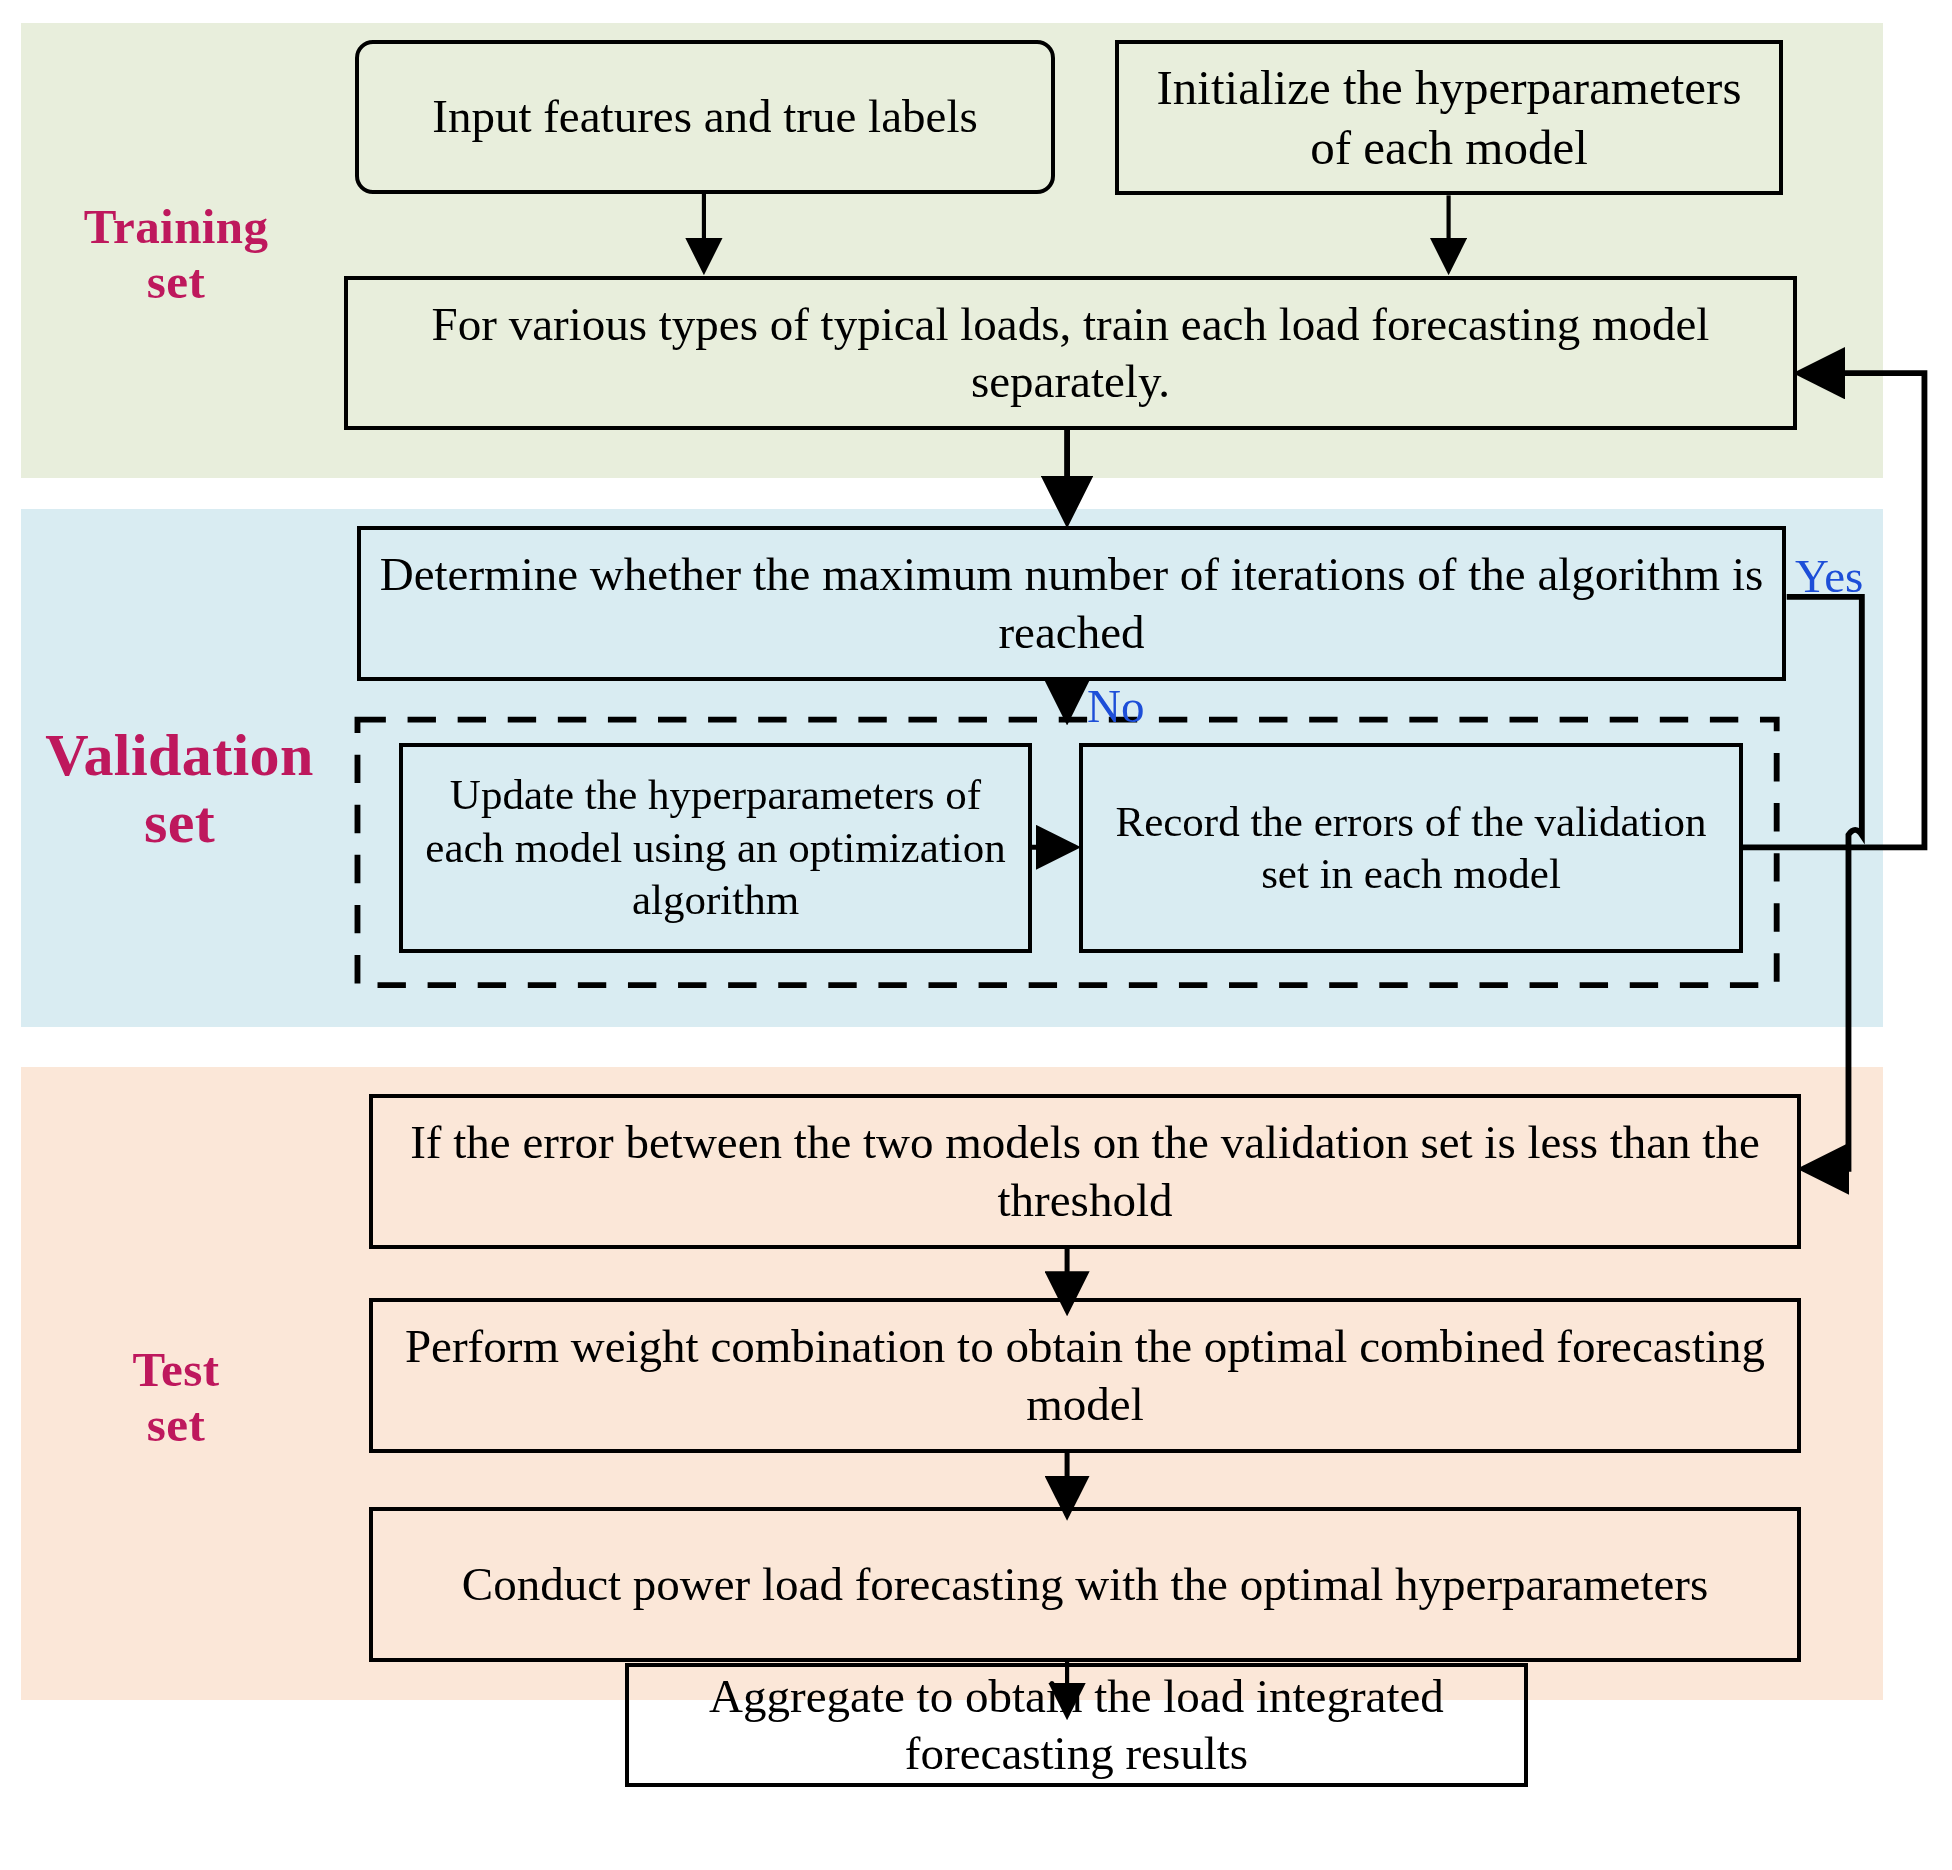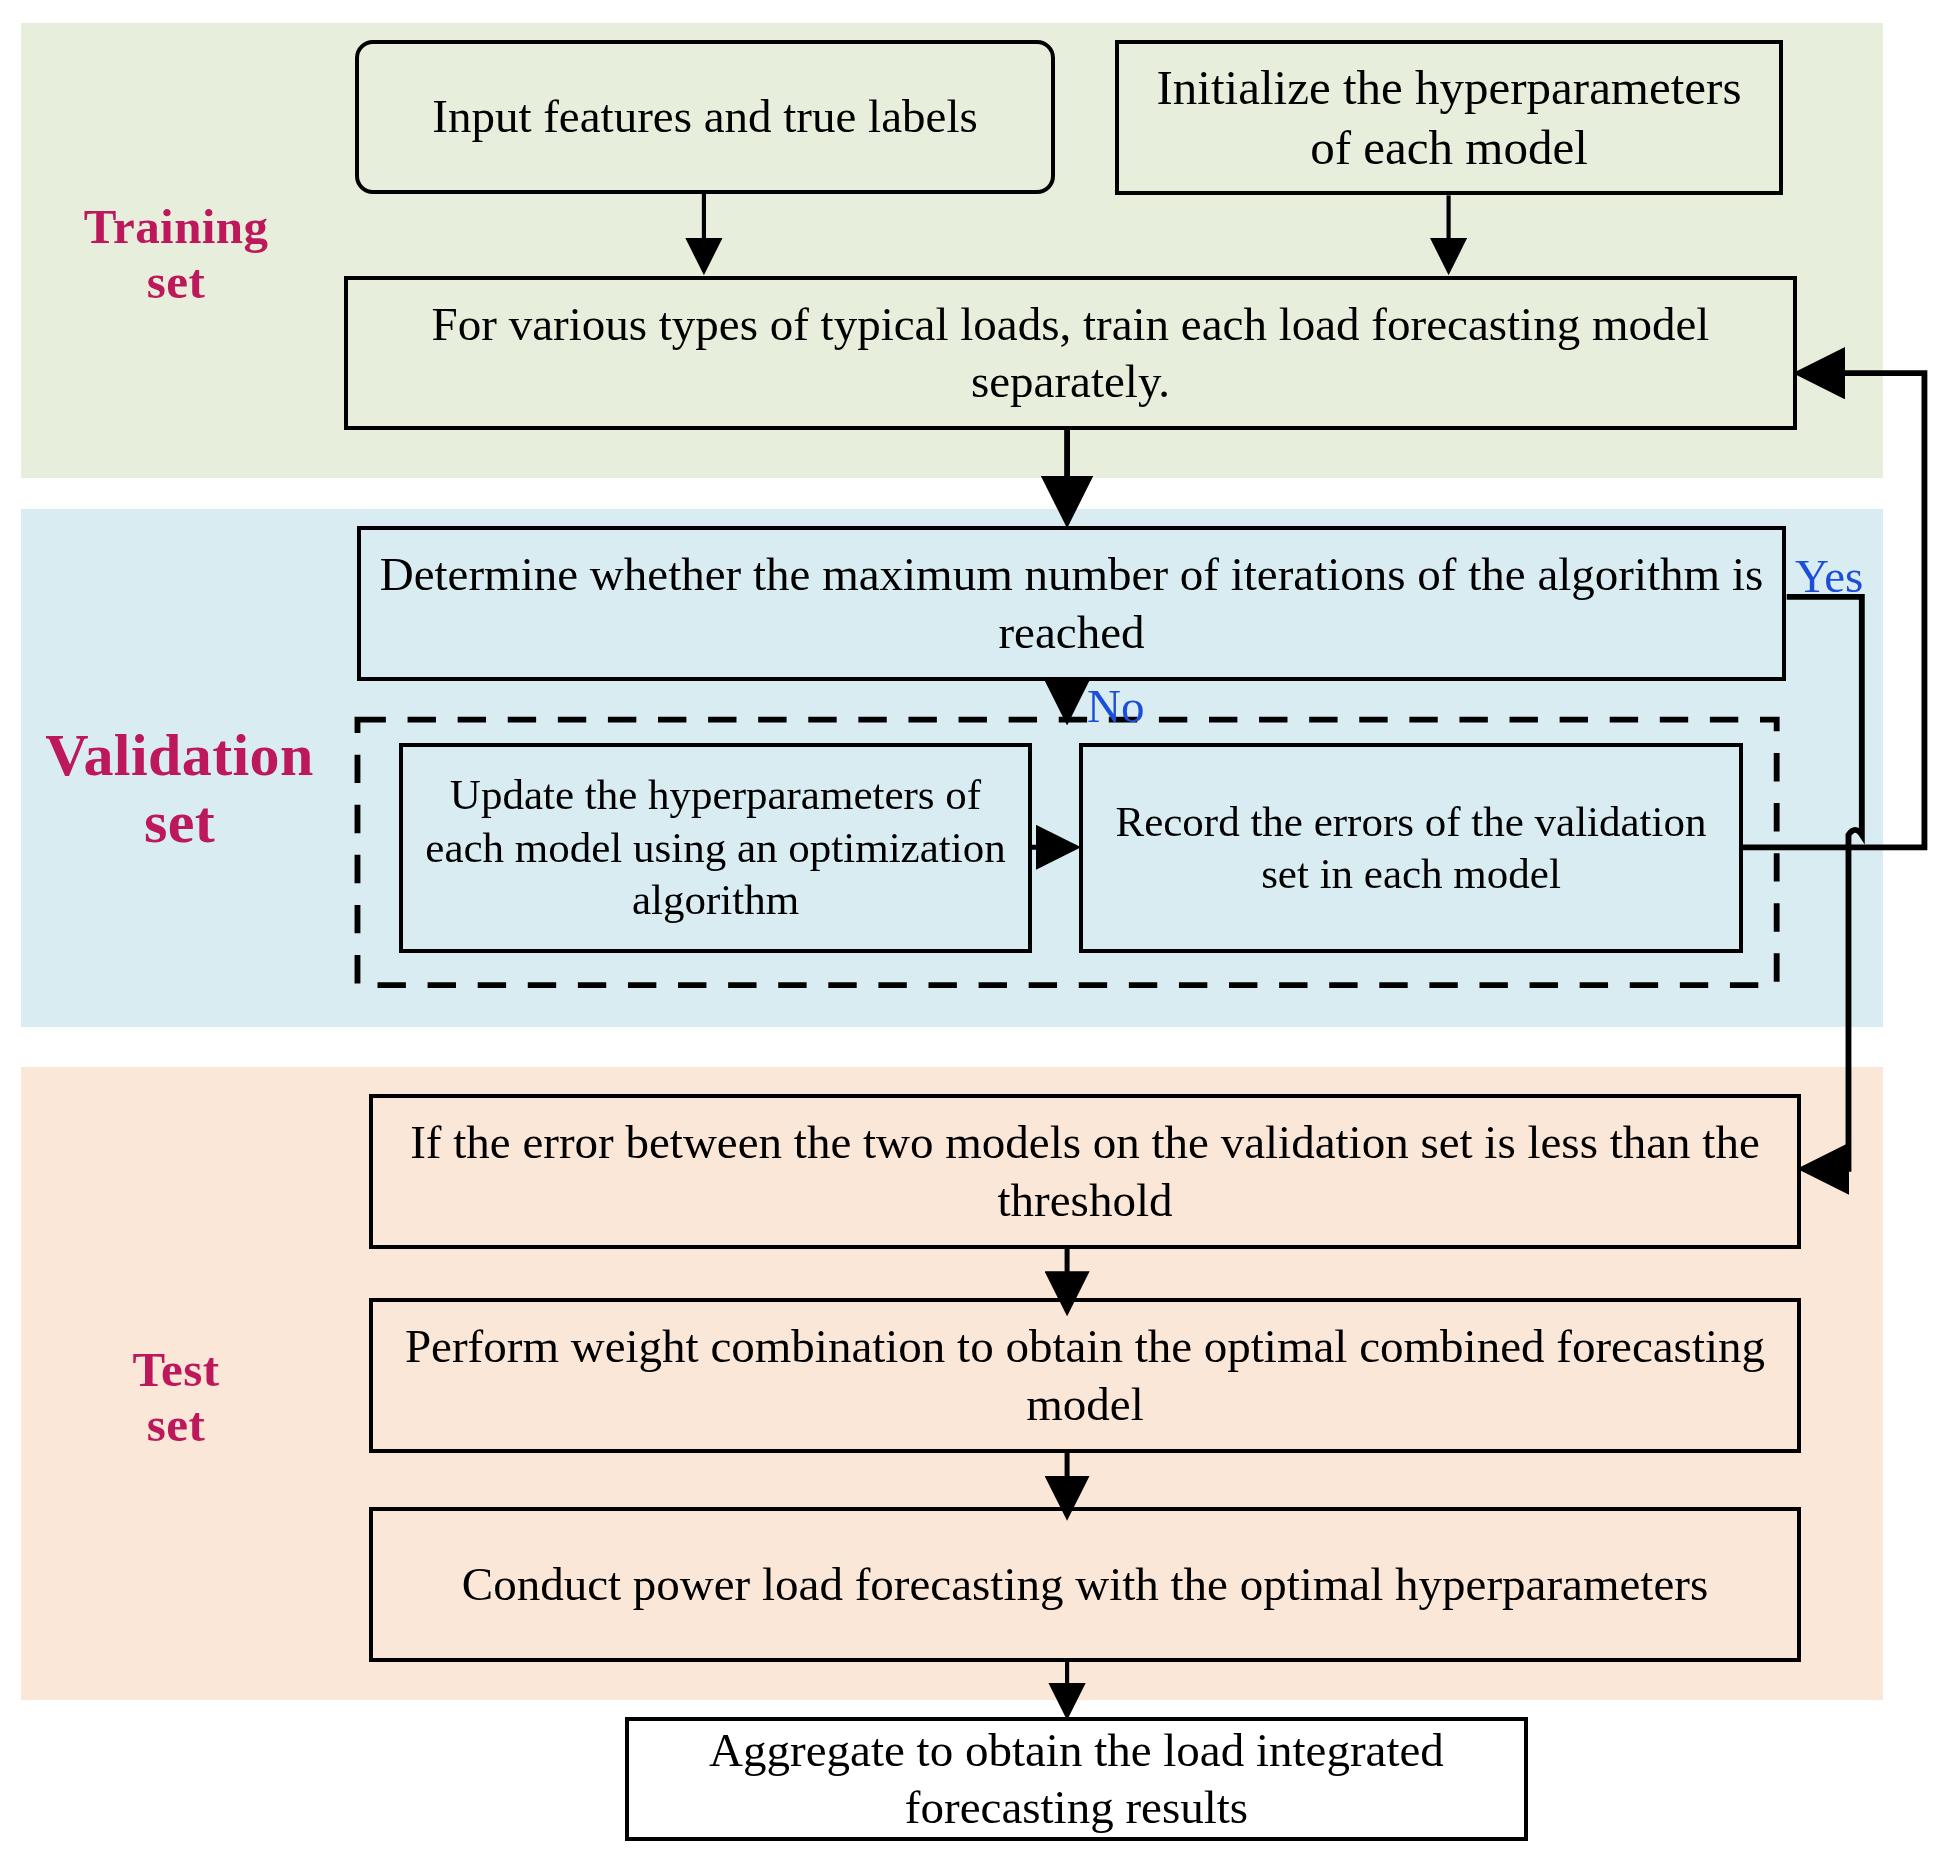--- a/index.html
+++ b/index.html
@@ -111,21 +111,21 @@
   </div>
 
   <div class="node" style="left:369px;top:1298px;width:1432px;height:155px;font-size:47px;">
     <span>Perform weight combination to obtain the optimal combined forecasting model</span>
   </div>
 
   <div class="node" style="left:369px;top:1507px;width:1432px;height:155px;font-size:47px;">
     <span>Conduct power load forecasting with the optimal hyperparameters</span>
   </div>
 
-  <div class="node" style="left:625px;top:1717px;width:903px;height:124px;font-size:47px;">
+  <div class="node" style="left:625px;top:1663px;width:903px;height:124px;font-size:47px;">
     <span>Aggregate to obtain the load integrated forecasting results</span>
   </div>
 
   <div class="edge-label" style="left:1795px;top:553px;font-size:47px;">Yes</div>
 
   <div class="edge-label" style="left:1087px;top:683px;font-size:47px;">No</div>
 
 </div>
 
 

